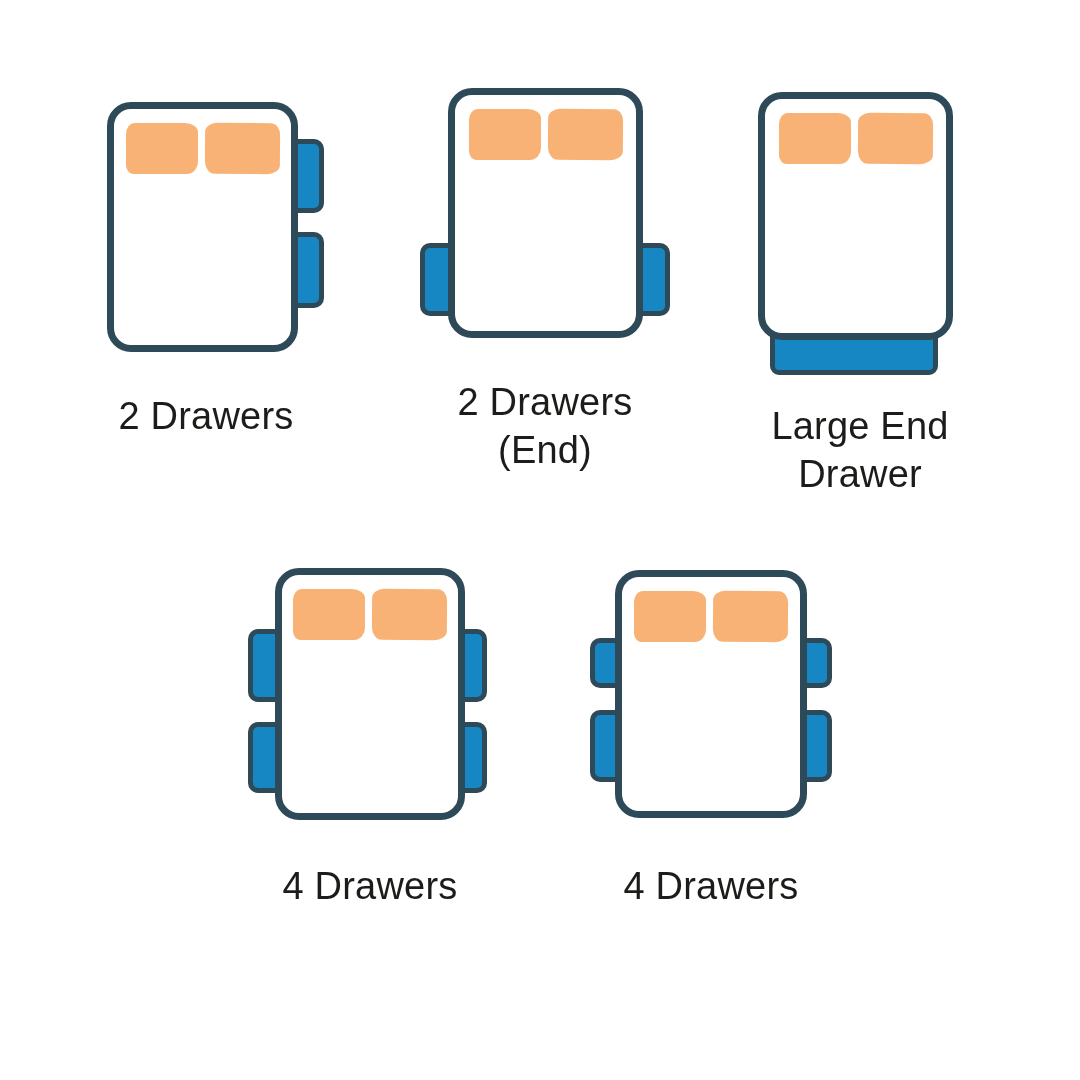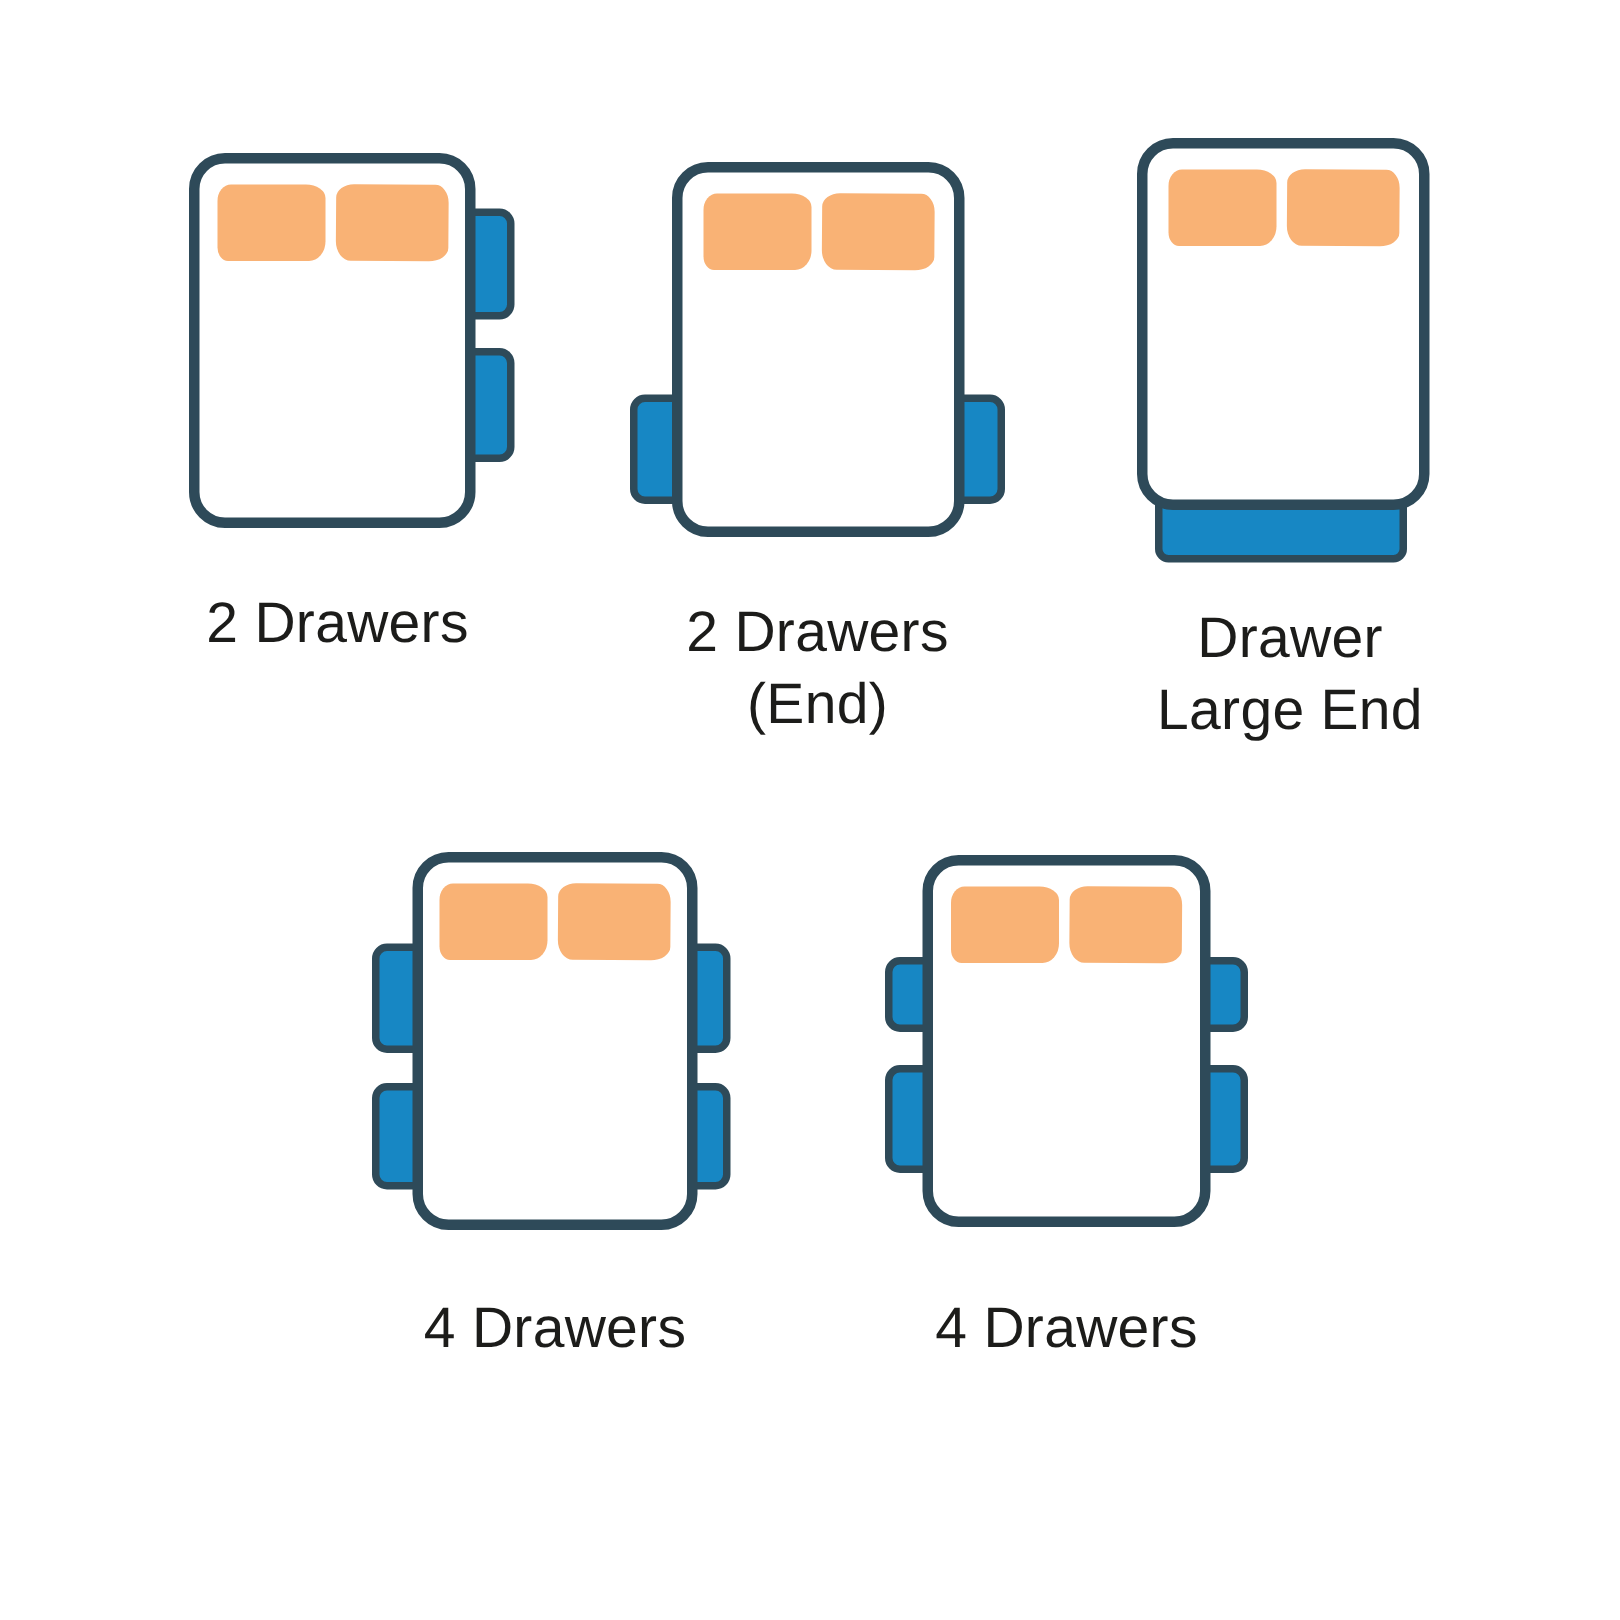--- a/index.html
+++ b/index.html
@@ -56,37 +56,37 @@
     line-height:48px;
     letter-spacing:.2px;
   }
   .cap-line{display:block;}
 </style>
 </head>
 <body>
 
 <div class="canvas">
 
-  <figure class="fig" style="left:90px;top:95px;width:270px;height:400px">
+  <figure class="fig" style="left:71px;top:95px;width:270px;height:400px">
     <div class="art">
       <div class="drawer" style="left:213px;top:44px;width:40px;height:74px"></div>
       <div class="drawer" style="left:213px;top:137px;width:40px;height:76px"></div>
       <div class="bed" style="left:36px;top:7px;width:191px;height:250px">
         <div class="pillow-row">
           <div class="pillow"></div>
           <div class="pillow p2"></div>
         </div>
       </div>
     </div>
     <figcaption class="caption" style="top:297px">
       <span class="cap-line">2 Drawers</span>
     </figcaption>
   </figure>
 
-  <figure class="fig" style="left:410px;top:101px;width:270px;height:400px">
+  <figure class="fig" style="left:410px;top:81px;width:270px;height:400px">
     <div class="art">
       <div class="drawer" style="left:10px;top:162px;width:42px;height:73px"></div>
       <div class="drawer" style="left:220px;top:162px;width:40px;height:73px"></div>
       <div class="bed" style="left:38px;top:7px;width:195px;height:250px">
         <div class="pillow-row">
           <div class="pillow"></div>
           <div class="pillow p2"></div>
         </div>
       </div>
     </div>
@@ -99,22 +99,22 @@
     <div class="art">
       <div class="drawer end" style="left:50px;top:225px;width:168px;height:65px"></div>
       <div class="bed" style="left:38px;top:7px;width:195px;height:248px">
         <div class="pillow-row">
           <div class="pillow"></div>
           <div class="pillow p2"></div>
         </div>
       </div>
     </div>
     <figcaption class="caption" style="top:317px">
+      <span class="cap-line">Large End</span>
       <span class="cap-line">Drawer</span>
-      <span class="cap-line">Large End</span>
     </figcaption>
   </figure>
 
   <figure class="fig" style="left:235px;top:560px;width:270px;height:420px">
     <div class="art">
       <div class="drawer" style="left:13px;top:69px;width:40px;height:73px"></div>
       <div class="drawer" style="left:13px;top:162px;width:40px;height:71px"></div>
       <div class="drawer" style="left:212px;top:69px;width:40px;height:73px"></div>
       <div class="drawer" style="left:212px;top:162px;width:40px;height:71px"></div>
       <div class="bed" style="left:40px;top:8px;width:190px;height:252px">

